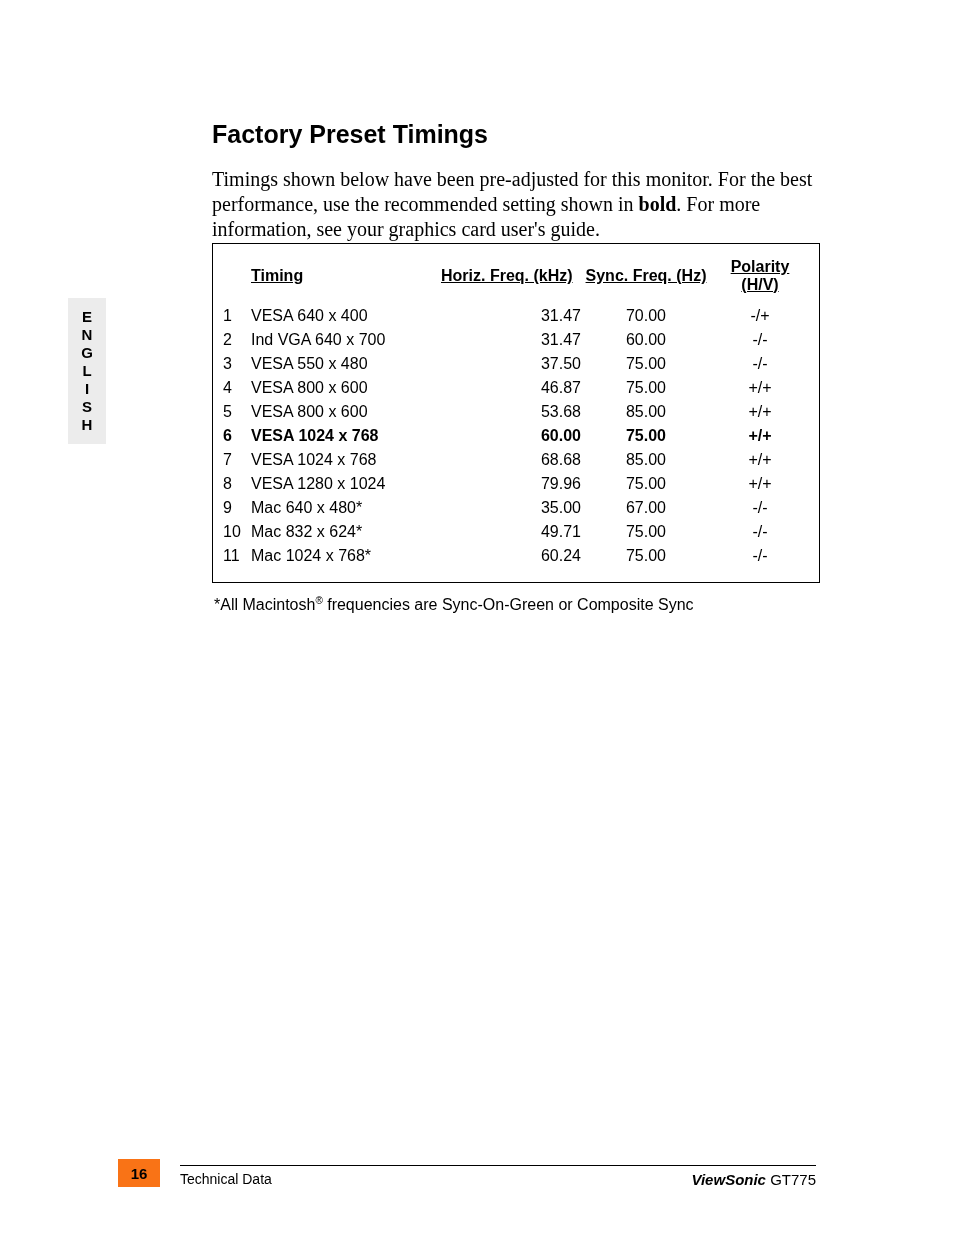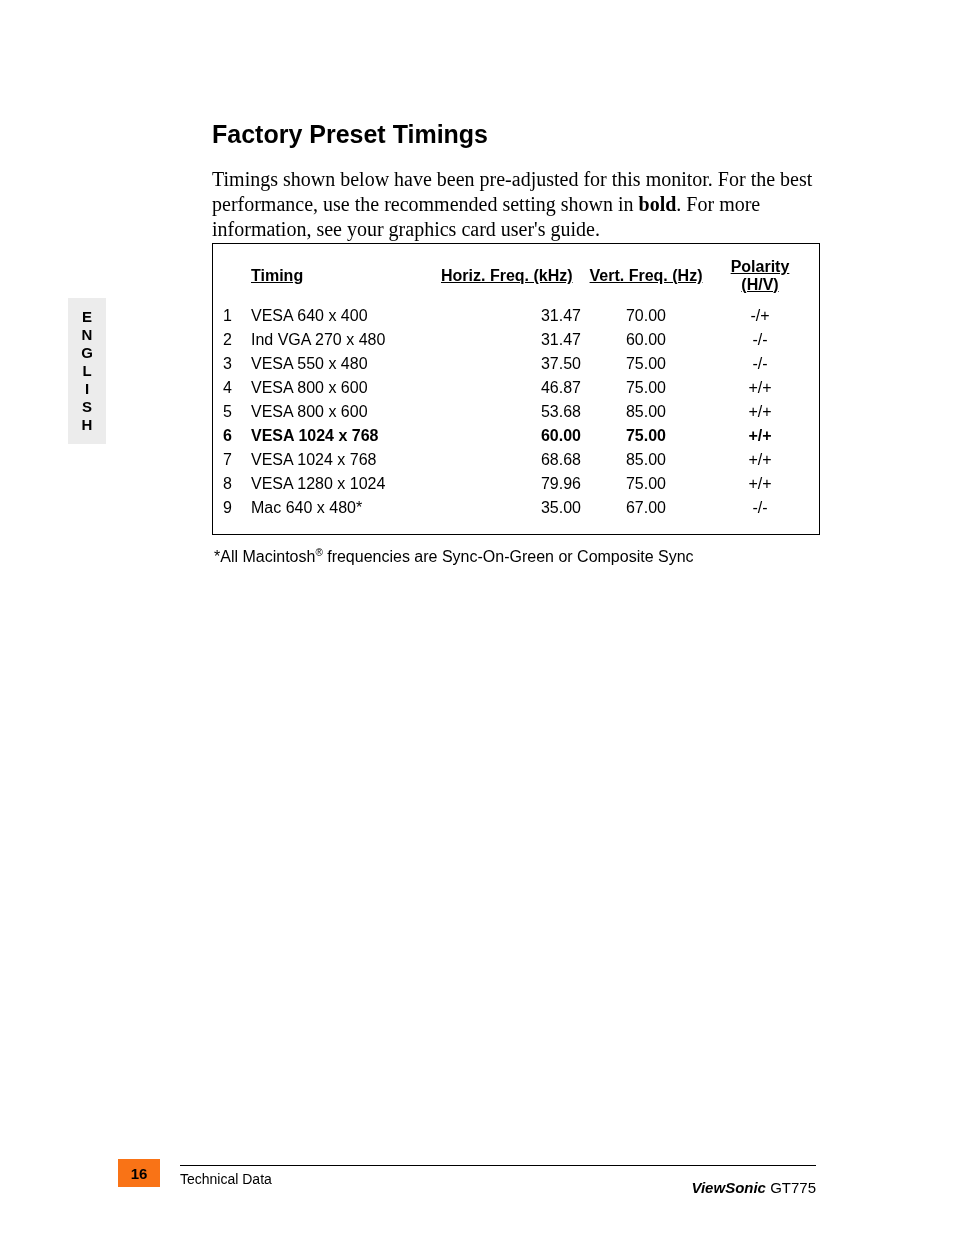--- a/index.html
+++ b/index.html
@@ -130,21 +130,20 @@
     position: absolute;
     left: 180px;
     top: 6px;
     font-size: 14px;
   }
   .footer-right {
     position: absolute;
     right: 138px;
     top: 6px;
     font-size: 15px;
-    margin-top: 8px;
   }
   .footer-right .brand {
     font-weight: bold;
     font-style: italic;
   }
 </style>
 </head>
 <body>
 
 <div class="page">
@@ -166,35 +165,35 @@
       <span>Timings shown below have been pre-adjusted for this monitor. For the best performance, use the recommended setting shown in </span><span class="bold">bold</span><span>. For more information, see your graphics card user's guide.</span>
     </p>
 
     <div class="timing-box">
       <table class="timing-table">
         <thead>
           <tr>
             <th class="col-num"></th>
             <th class="col-timing">Timing</th>
             <th class="col-hfreq">Horiz. Freq. (kHz)</th>
-            <th class="col-vfreq">Vert. Freq.  (Hz)</th>
+            <th class="col-vfreq">Sync. Freq.  (Hz)</th>
             <th class="col-pol">Polarity (H/V)</th>
           </tr>
         </thead>
         <tbody id="timing-body">
             <tr>
               <td class="col-num">1</td>
               <td class="col-timing">VESA 640 x 400</td>
               <td class="col-hfreq">31.47</td>
               <td class="col-vfreq">70.00</td>
               <td class="col-pol">-/+</td>
             </tr>
             <tr>
               <td class="col-num">2</td>
-              <td class="col-timing">Ind VGA 270 x 480</td>
+              <td class="col-timing">Ind VGA 640 x 700</td>
               <td class="col-hfreq">31.47</td>
               <td class="col-vfreq">60.00</td>
               <td class="col-pol">-/-</td>
             </tr>
             <tr>
               <td class="col-num">3</td>
               <td class="col-timing">VESA 550 x 480</td>
               <td class="col-hfreq">37.50</td>
               <td class="col-vfreq">75.00</td>
               <td class="col-pol">-/-</td>
@@ -232,20 +231,34 @@
               <td class="col-timing">VESA 1280 x 1024</td>
               <td class="col-hfreq">79.96</td>
               <td class="col-vfreq">75.00</td>
               <td class="col-pol">+/+</td>
             </tr>
             <tr>
               <td class="col-num">9</td>
               <td class="col-timing">Mac 640 x 480*</td>
               <td class="col-hfreq">35.00</td>
               <td class="col-vfreq">67.00</td>
+              <td class="col-pol">-/-</td>
+            </tr>
+            <tr>
+              <td class="col-num">10</td>
+              <td class="col-timing">Mac 832 x 624*</td>
+              <td class="col-hfreq">49.71</td>
+              <td class="col-vfreq">75.00</td>
+              <td class="col-pol">-/-</td>
+            </tr>
+            <tr>
+              <td class="col-num">11</td>
+              <td class="col-timing">Mac 1024 x 768*</td>
+              <td class="col-hfreq">60.24</td>
+              <td class="col-vfreq">75.00</td>
               <td class="col-pol">-/-</td>
             </tr>
           </tbody>
       </table>
     </div>
 
     <div class="footnote">
       <span>*All Macintosh</span><span class="reg">®</span><span> frequencies are Sync-On-Green or Composite Sync</span>
     </div>
   </div>

